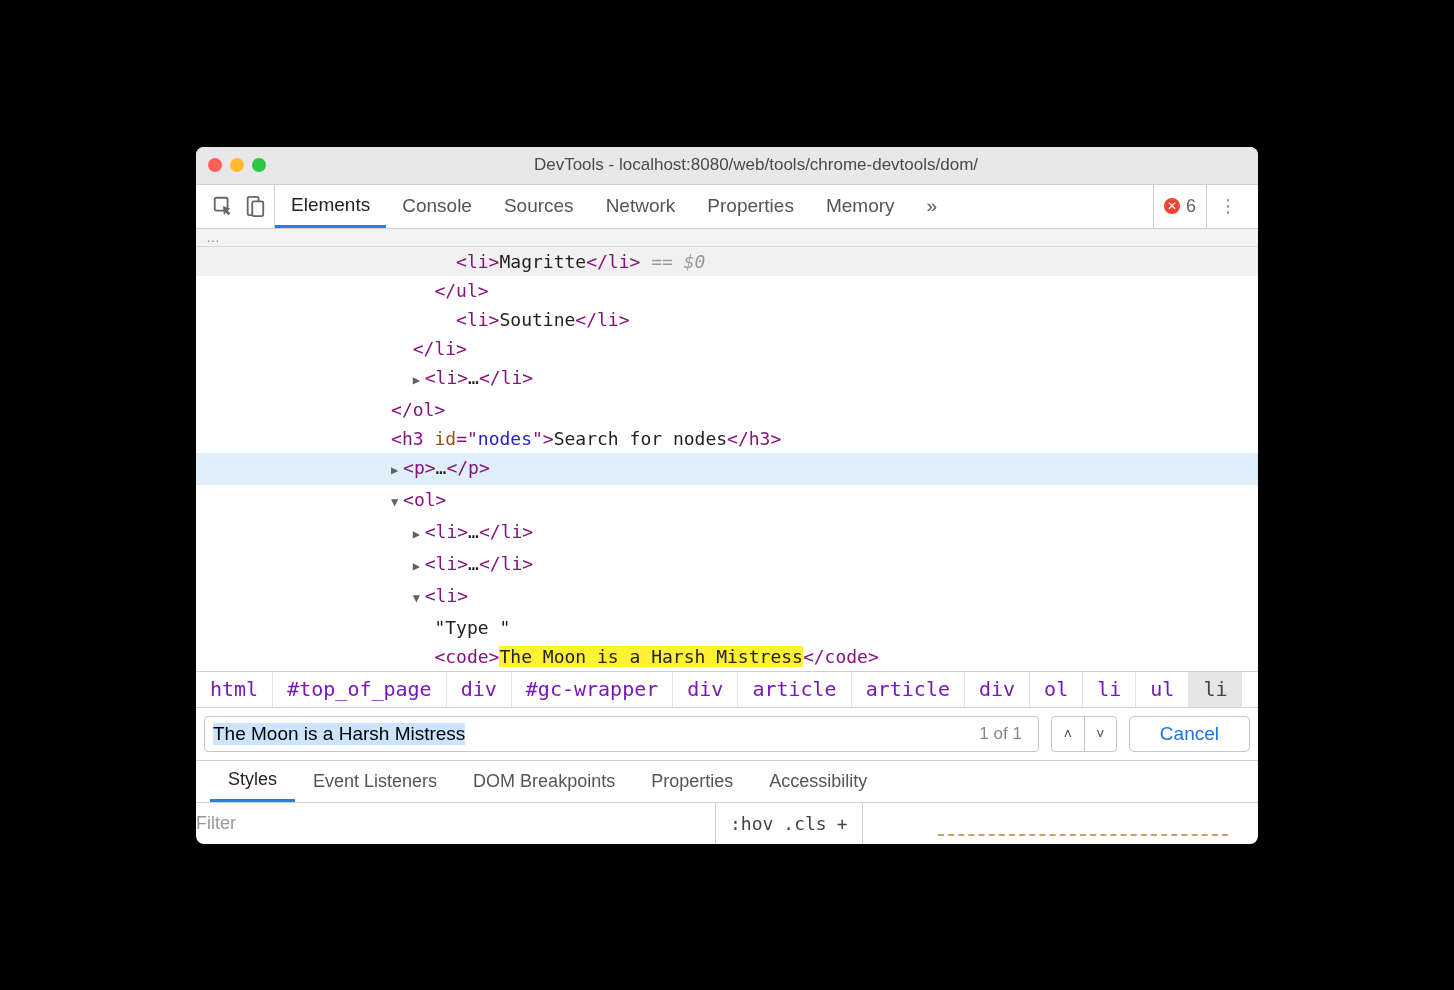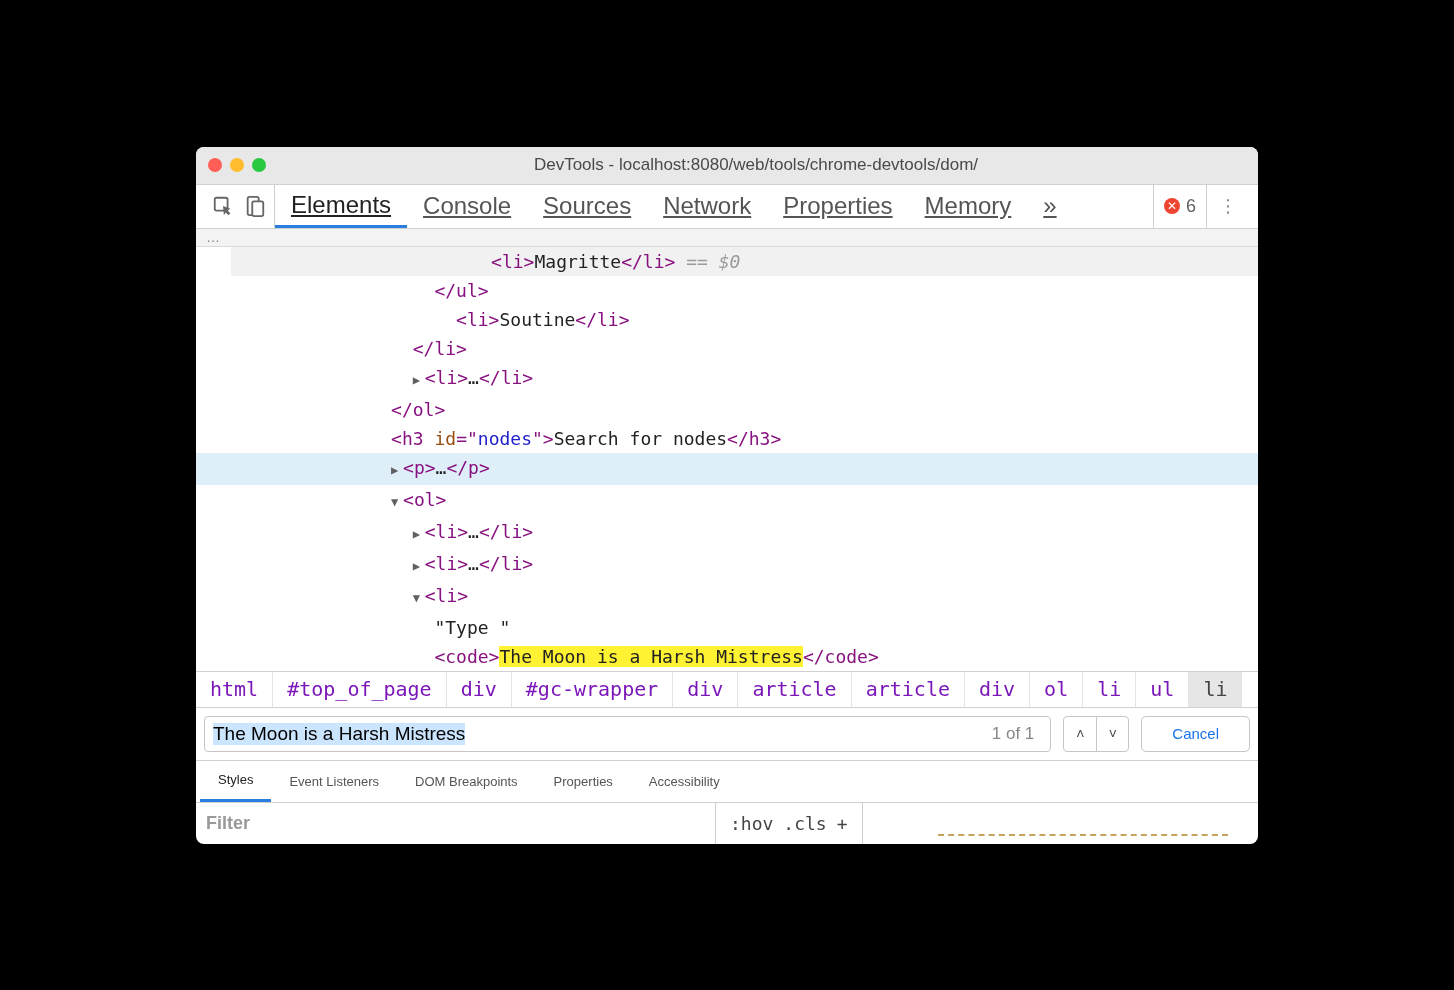--- a/index.html
+++ b/index.html
@@ -40,21 +40,21 @@
     height: 44px;
     display: flex;
     align-items: center;
     border-bottom: 1px solid #d0d0d0;
     padding: 0 8px;
     font-size: 18px;
     color: #606060;
   }
   .toolbar .left-icons { display: flex; gap: 10px; padding: 0 8px; border-right: 1px solid #d0d0d0; height: 100%; align-items: center; }
   .main-tabs { display: flex; align-items: center; height: 100%; }
-  .main-tab { padding: 0 16px; height: 100%; display: flex; align-items: center; cursor: pointer; font-size: 24px; color: #555; text-decoration: underline; }
+  .main-tab { padding: 0 16px; height: 100%; display: flex; align-items: center; cursor: pointer; font-size: 19px; color: #555; }
   .main-tab.active { color: #222; border-bottom: 3px solid #2a7de1; }
   .toolbar .spacer { flex: 1; }
   .errbadge { display: flex; align-items: center; gap: 6px; padding: 0 10px; border-left: 1px solid #d0d0d0; border-right: 1px solid #d0d0d0; height: 100%; }
   .errdot { width: 16px; height: 16px; background: #ee4431; border-radius: 50%; color: #fff; font-size: 12px; display:flex; align-items:center; justify-content:center; }
   .menu-dots { padding: 0 12px; color: #888; letter-spacing: 1px; }
   .crumb-strip {
     height: 18px;
     background: #f3f3f3;
     border-bottom: 1px solid #d9d9d9;
     font-size: 14px;
@@ -62,21 +62,21 @@
     padding-left: 10px;
   }
   .dom-tree {
     font-family: Menlo, Consolas, monospace;
     font-size: 18px;
     line-height: 29px;
     background: #fff;
   }
   .row { white-space: pre; padding-left: 0; }
   .row.selected { background: #dfeff9; }
-  .row.hover-sel { background: #f1f1f1; margin-left: 35px; }
+  .row.hover-sel { background: #f1f1f1; }
   .disclosure { display: inline-block; width: 12px; color: #606060; font-size: 12px; }
   .tag-punc { color: #881180; }
   .tag { color: #881180; }
   .attr-name { color: #9a4e0f; text-align: right; }
   .attr-val { color: #2222cc; }
   .text-node { color: #222; }
   .dbl { color: #9a9a9a; font-style: italic; }
   .highlight { background: #fef233; color:#222; }
   .breadcrumbs {
     display: flex; align-items: center;
@@ -97,35 +97,34 @@
     padding: 0 8px; font-size: 19px;
   }
   .search-box input { flex:1; border:0; outline:0; font-size:19px; background:transparent; color:#333; }
   .search-sel { background:#cce5ff; }
   .match { color: #888; font-size: 17px; padding: 0 8px; }
   .nav-btns { display:flex; border:1px solid #c6c6c6; border-radius:4px; overflow:hidden; height:36px; }
   .nav-btn { width:32px; display:flex; align-items:center; justify-content:center; font-size:14px; color:#444; }
   .nav-btn + .nav-btn { border-left:1px solid #c6c6c6; }
   .cancel-btn {
     border:1px solid #c6c6c6; border-radius:5px; height:36px; padding:0 30px;
-    display:flex; align-items:center; color:#1a73e8; font-size:15px;
+    display:flex; align-items:center; color:#1a73e8; font-size:19px;
   }
   .sub-tabs {
     display:flex; height:42px; border-top:1px solid #d0d0d0; align-items:center;
-    font-size:13px; color:#555; padding:0 4px;
+    font-size:18px; color:#555; padding:0 14px;
   }
   .sub-tab { padding:0 18px; height:100%; display:flex; align-items:center; }
   .sub-tab.active { color:#222; border-bottom:3px solid #2a7de1; }
   .styles-row {
     display:flex; height:42px; border-top:1px solid #d0d0d0; font-size:18px;
   }
   .filter-box {
-    flex:0 0 520px; display:flex; align-items:center; padding:0 10px; color:#999;
+    flex:0 0 520px; display:flex; align-items:center; padding:0 0; color:#999;
     border-right:1px solid #d0d0d0;
-    font-weight:bold;
   }
   .styles-ctrls { display:flex; align-items:center; gap:10px; padding:0 14px; font-family:Menlo,monospace; color:#444; border-right:1px solid #d0d0d0; }
   .styles-right { flex:1; display:flex; justify-content:flex-end; align-items:flex-end; padding:4px 30px; }
   .dashed { width:290px; height:6px; border-top:2px dashed #c9a35b; }
   .icon-svg { width:22px; height:22px; }
 </style>
 </head>
 <body>
 
 <div class="window">

